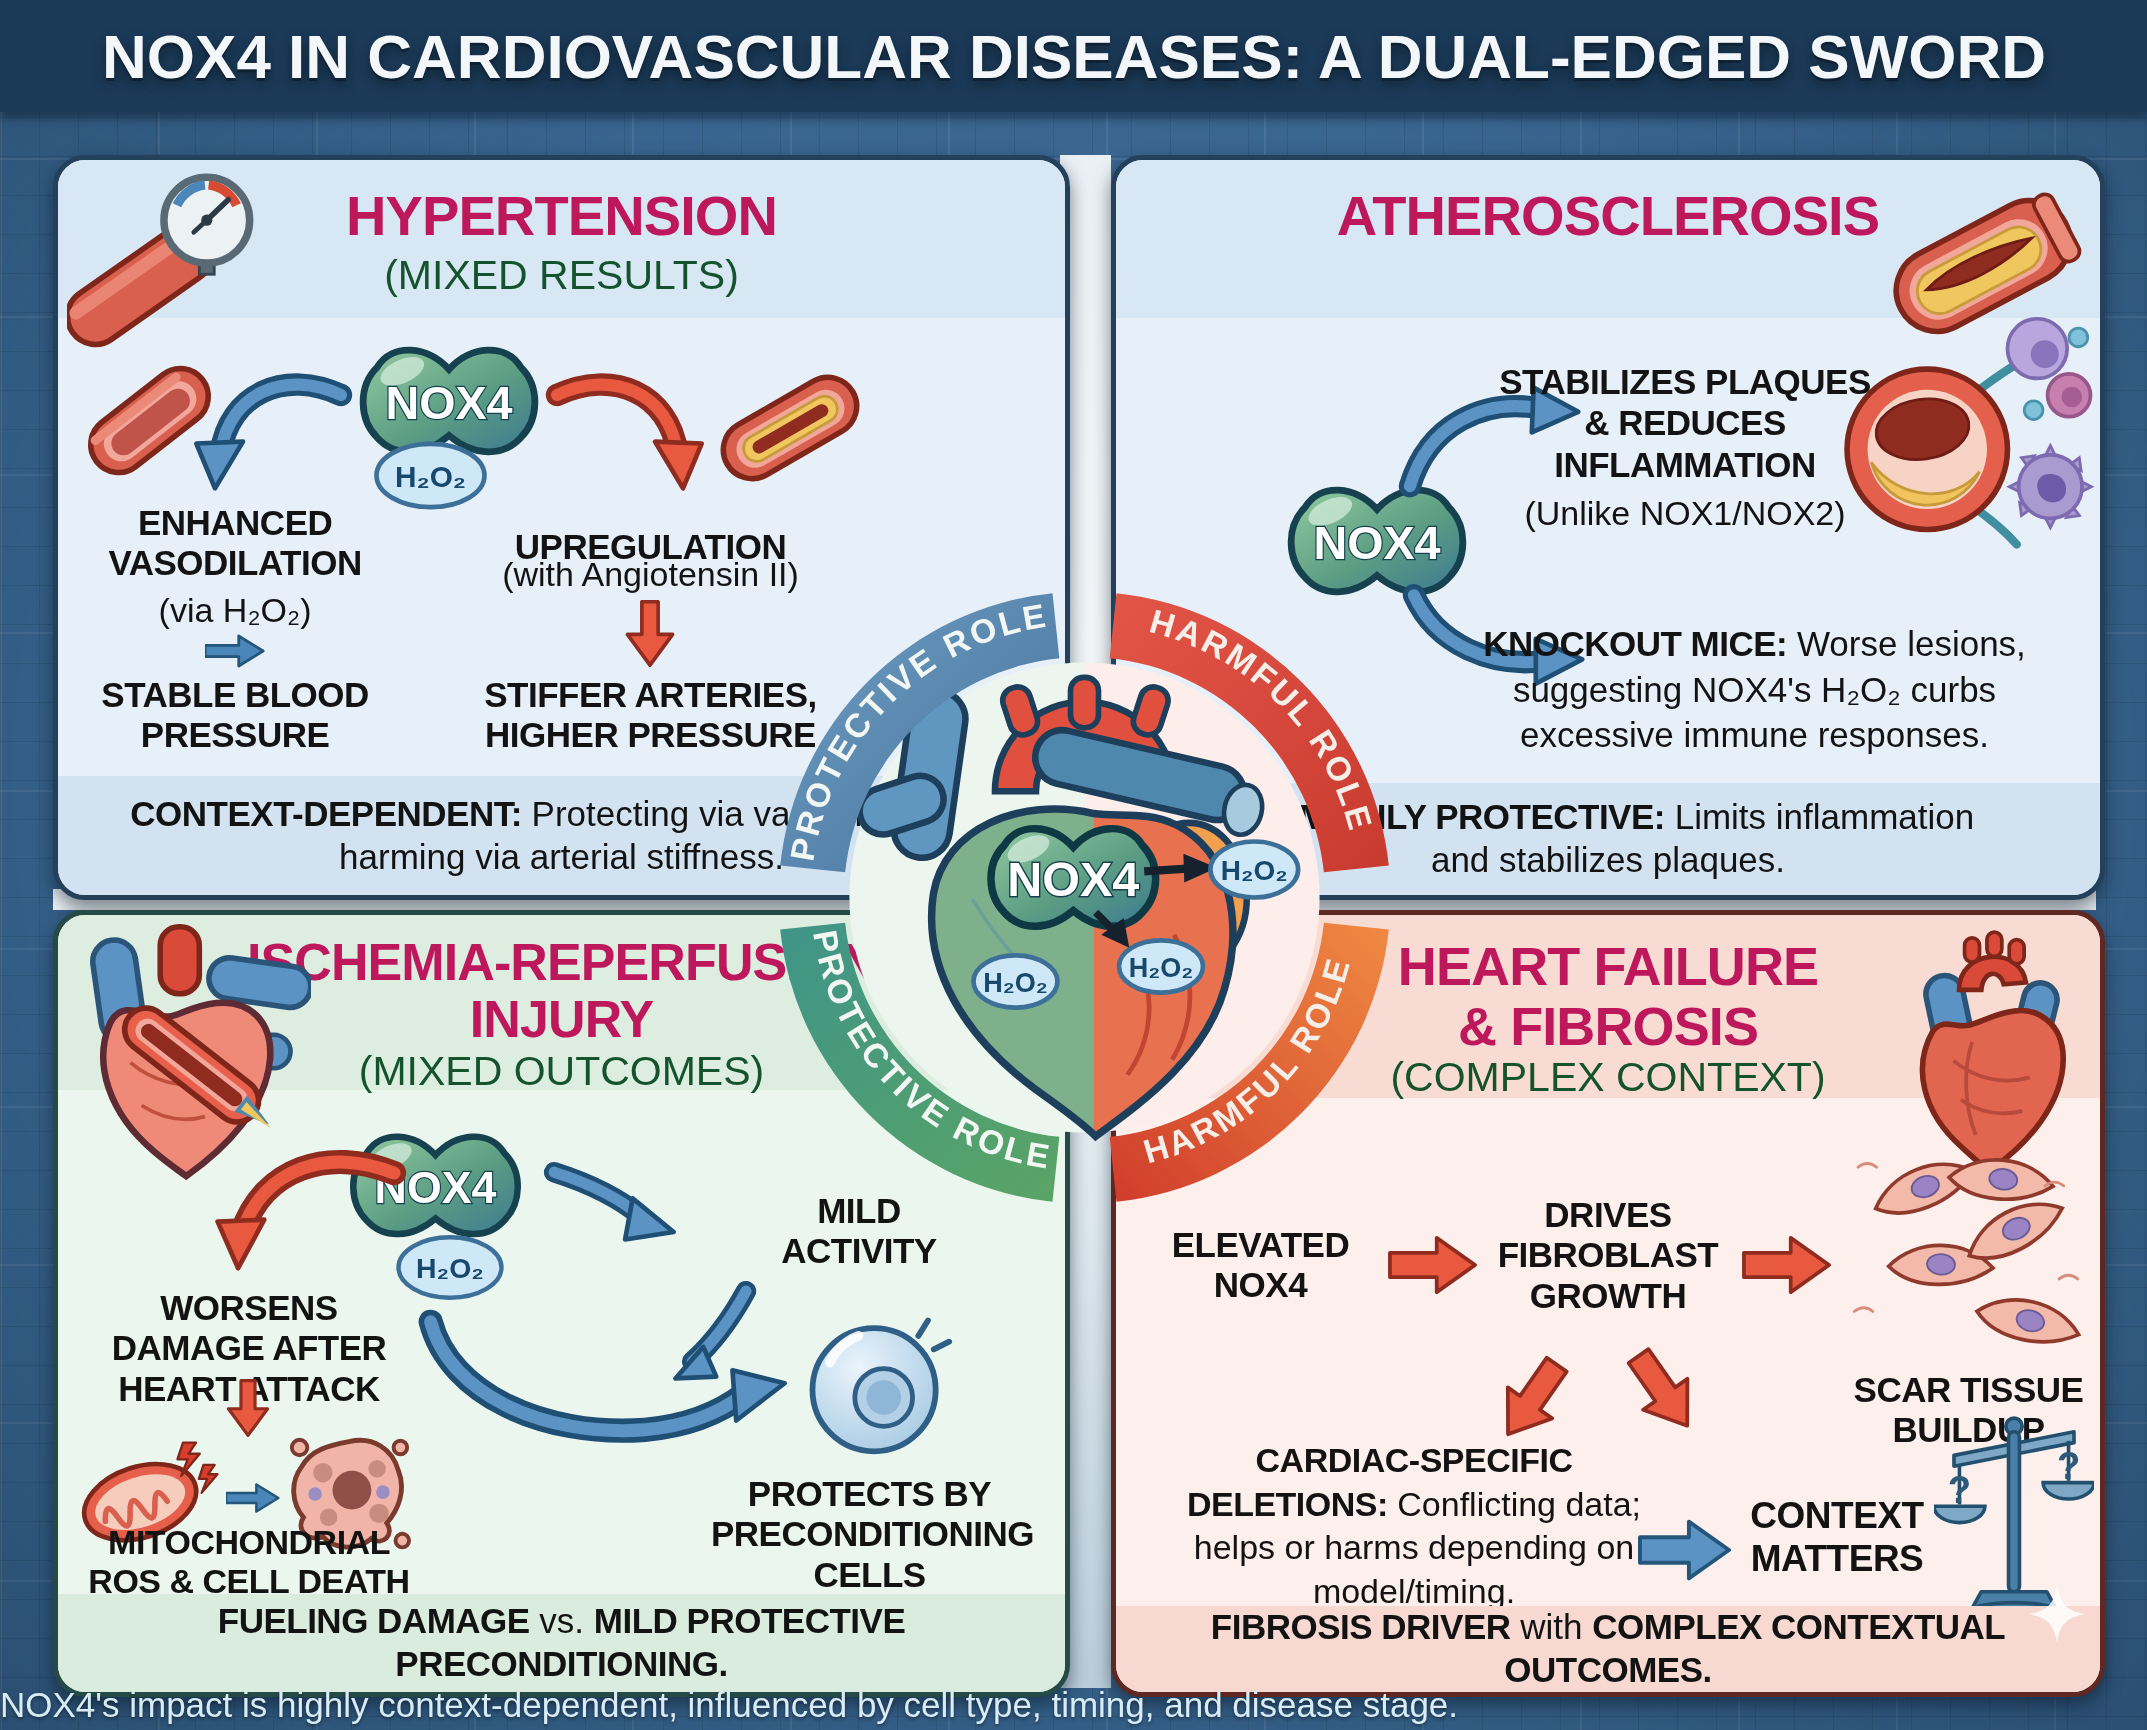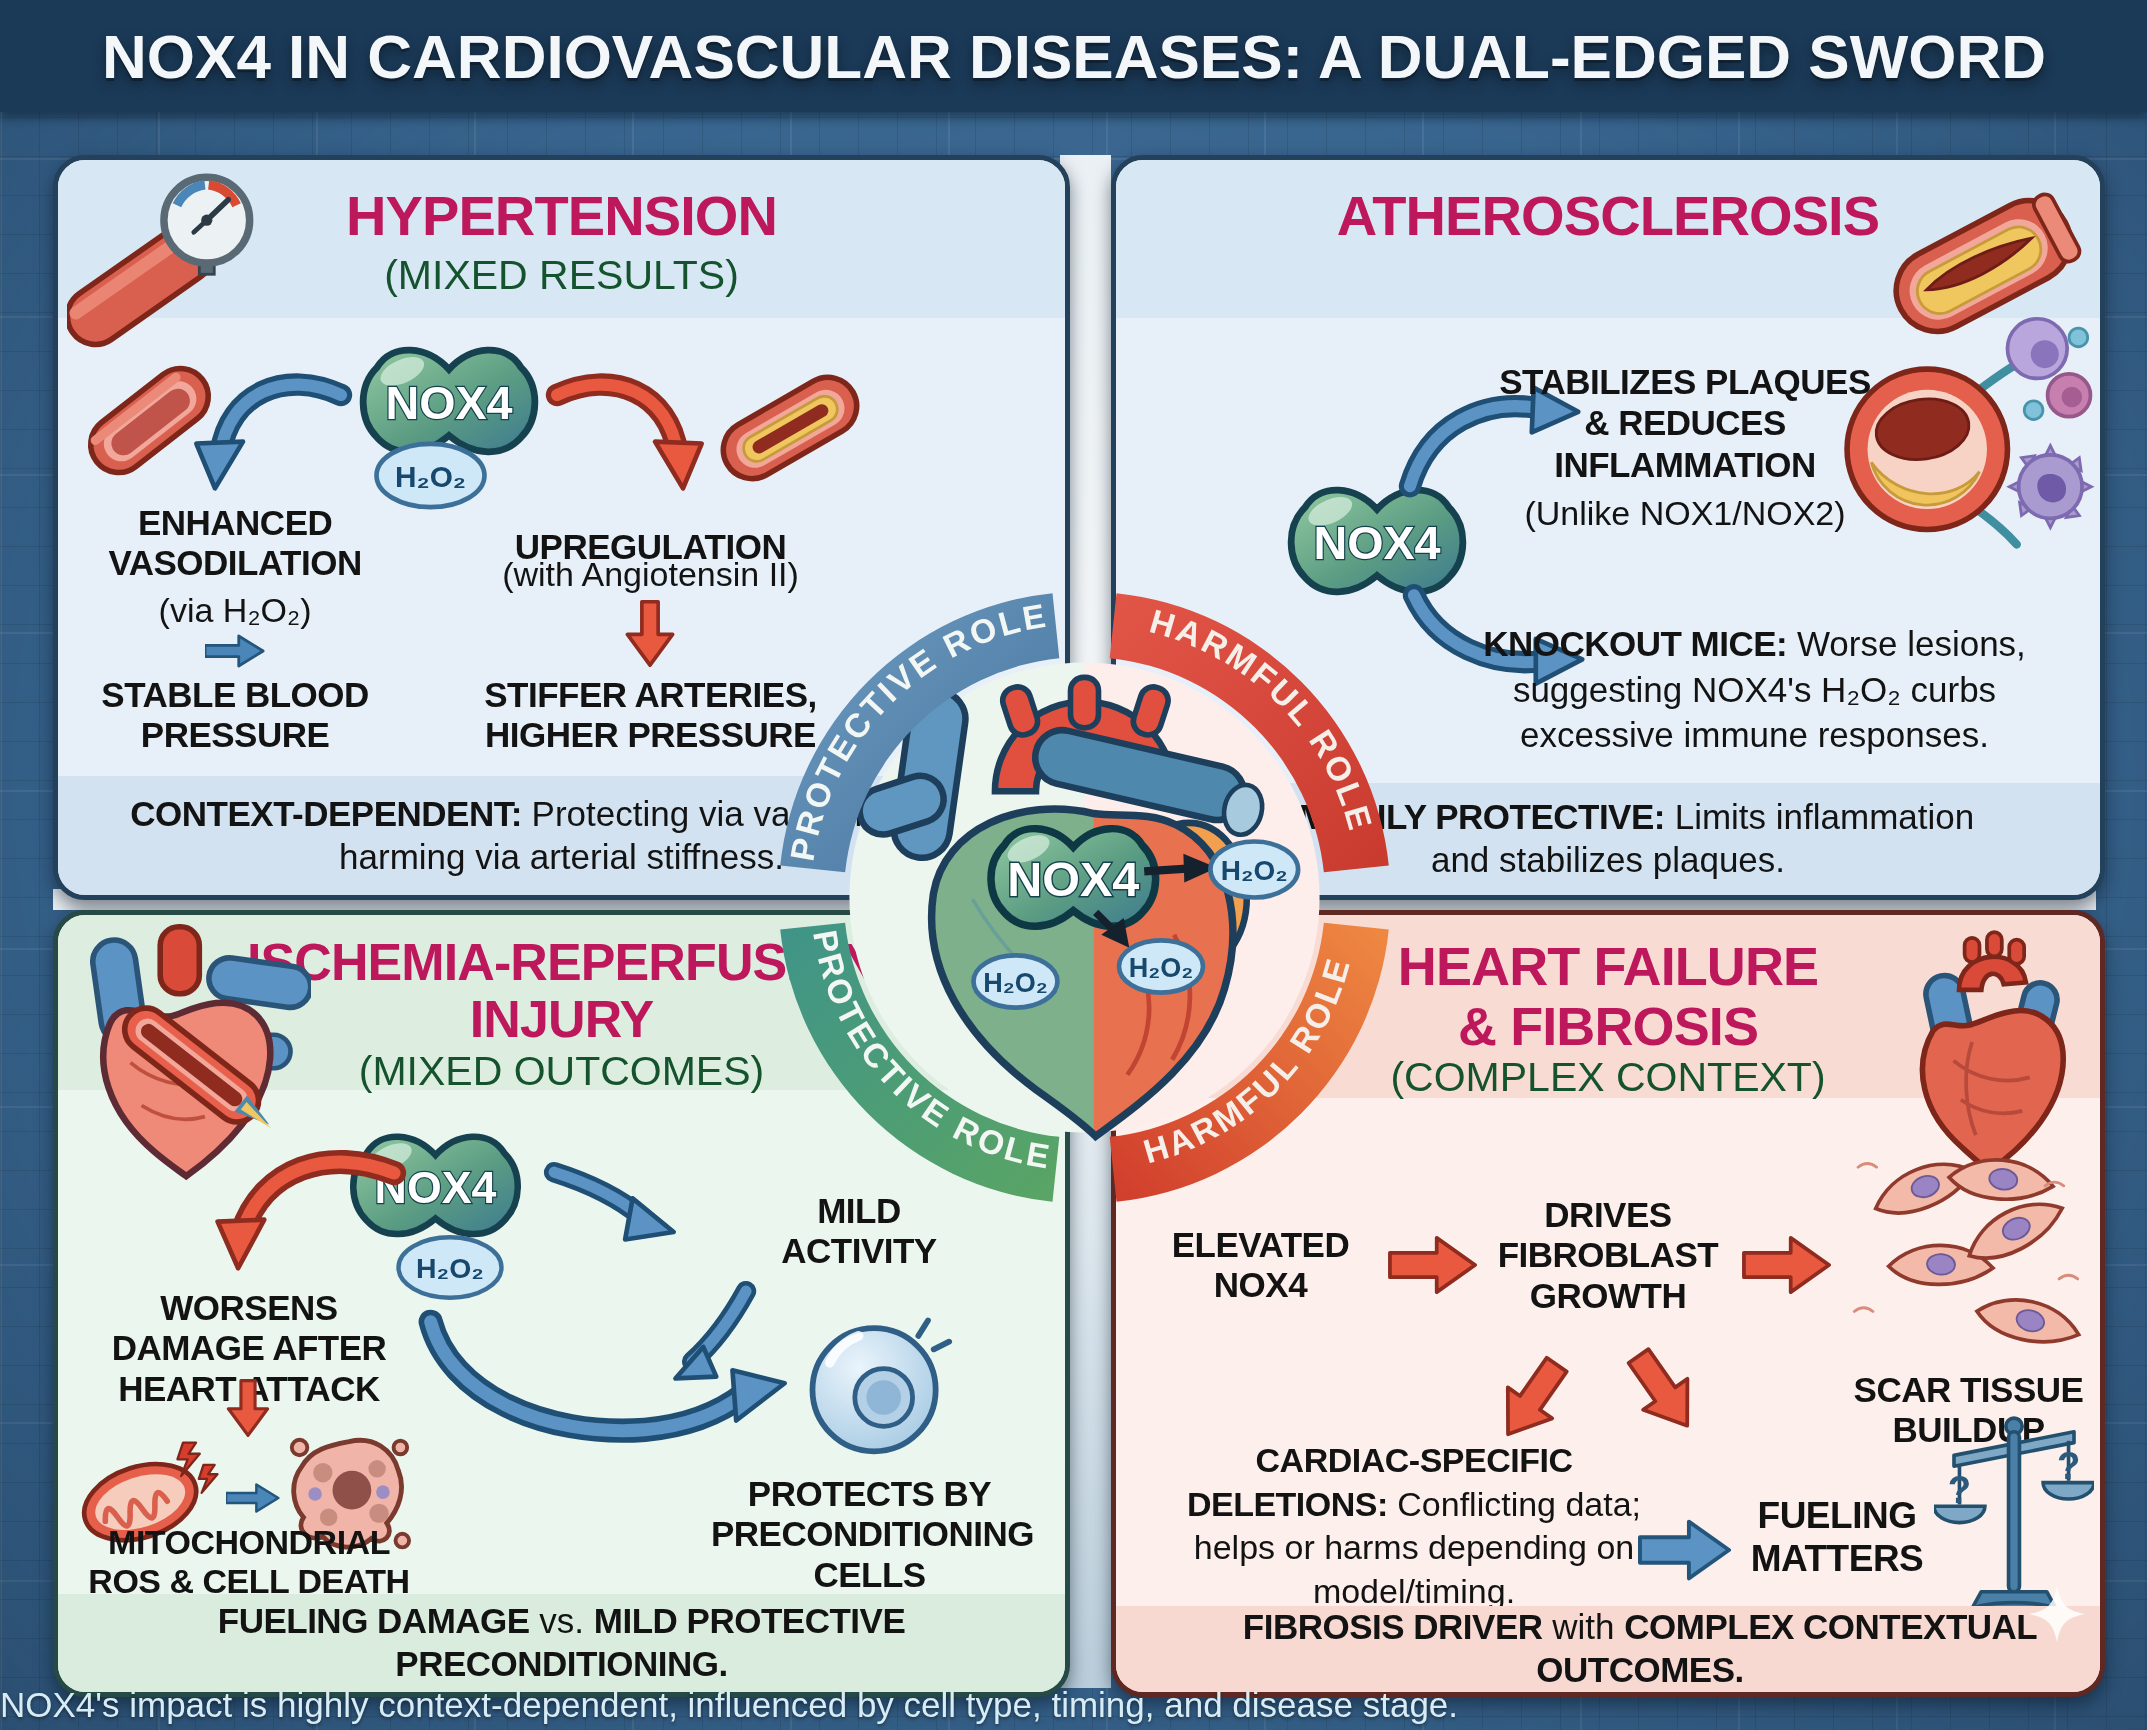--- a/index.html
+++ b/index.html
@@ -398,37 +398,37 @@
     <g transform="rotate(55 60 67)">
       <polygon points="14,46 64,46 64,30 105,59 64,88 64,72 14,72" fill="#e8593f" stroke="#8f2b1f" stroke-width="4" stroke-linejoin="round"></polygon>
     </g>
   </svg>
 
   <div class="tb" style="left:37px;top:524px;width:522px;font-size:34px;line-height:1.28;"><b class="bld">CARDIAC-SPECIFIC DELETIONS:</b><span> Conflicting data; helps or harms depending on model/timing.</span></div>
 
   <svg class="abs" style="left:522px;top:604px;" width="93" height="62" viewBox="0 0 95 62">
     <polygon points="2,18 52,18 52,2 93,31 52,60 52,44 2,44" fill="#5b93c4" stroke="#24567c" stroke-width="4" stroke-linejoin="round"></polygon>
   </svg>
-  <div class="tb bld" style="left:623px;top:580px;width:196px;font-size:37px;line-height:1.15;">FUELING MATTERS</div>
+  <div class="tb bld" style="left:623px;top:580px;width:196px;font-size:37px;line-height:1.15;">CONTEXT MATTERS</div>
 
   <svg class="abs" style="left:818px;top:496px;" width="160" height="216" viewBox="0 0 176 236">
     <circle cx="88" cy="16" r="9" fill="#4a7fa8" stroke="#23506f" stroke-width="4"></circle>
     <polygon points="22,48 154,22 154,34 22,60" fill="#7fa8c6" stroke="#23506f" stroke-width="4" stroke-linejoin="round"></polygon>
     <line x1="28" y1="58" x2="28" y2="102" stroke="#23506f" stroke-width="4"></line>
     <line x1="148" y1="32" x2="148" y2="76" stroke="#23506f" stroke-width="4"></line>
     <path d="M0,104 A28,18 0 0 0 56,104 Z" fill="#7fa8c6" stroke="#23506f" stroke-width="4"></path>
     <path d="M120,78 A28,18 0 0 0 176,78 Z" fill="#7fa8c6" stroke="#23506f" stroke-width="4"></path>
     <text x="28" y="100" text-anchor="middle" font-size="42" font-weight="bold" fill="#2b5a7c">?</text>
     <text x="148" y="74" text-anchor="middle" font-size="42" font-weight="bold" fill="#2b5a7c">?</text>
     <rect x="82" y="22" width="12" height="176" rx="6" fill="#4a7fa8" stroke="#23506f" stroke-width="4"></rect>
     <polygon points="52,198 124,198 134,216 42,216" fill="#4a7fa8" stroke="#23506f" stroke-width="4" stroke-linejoin="round"></polygon>
     <ellipse cx="88" cy="221" rx="50" ry="11" fill="#4a7fa8" stroke="#23506f" stroke-width="4"></ellipse>
   </svg>
 
-  <div class="pfoot" style="height:86px;background:#f8d9d2;padding-left:32px;">
+  <div class="pfoot" style="height:86px;background:#f8d9d2;">
     <div class="ft"><b class="bld">FIBROSIS DRIVER</b><span> with </span><b class="bld">COMPLEX CONTEXTUAL OUTCOMES.</b></div>
   </div>
 
   <svg class="abs" style="right:13px;bottom:48px;" width="60" height="60" viewBox="0 0 64 64">
     <path d="M32,2 C36,22 42,28 62,32 C42,36 36,42 32,62 C28,42 22,36 2,32 C22,28 28,22 32,2 Z" fill="#ffffff" opacity="0.85"></path>
   </svg>
 </div>
 
 <svg class="abs" style="left:758px;top:571px;" width="653" height="653" viewBox="0 0 700 700">
   <defs>

